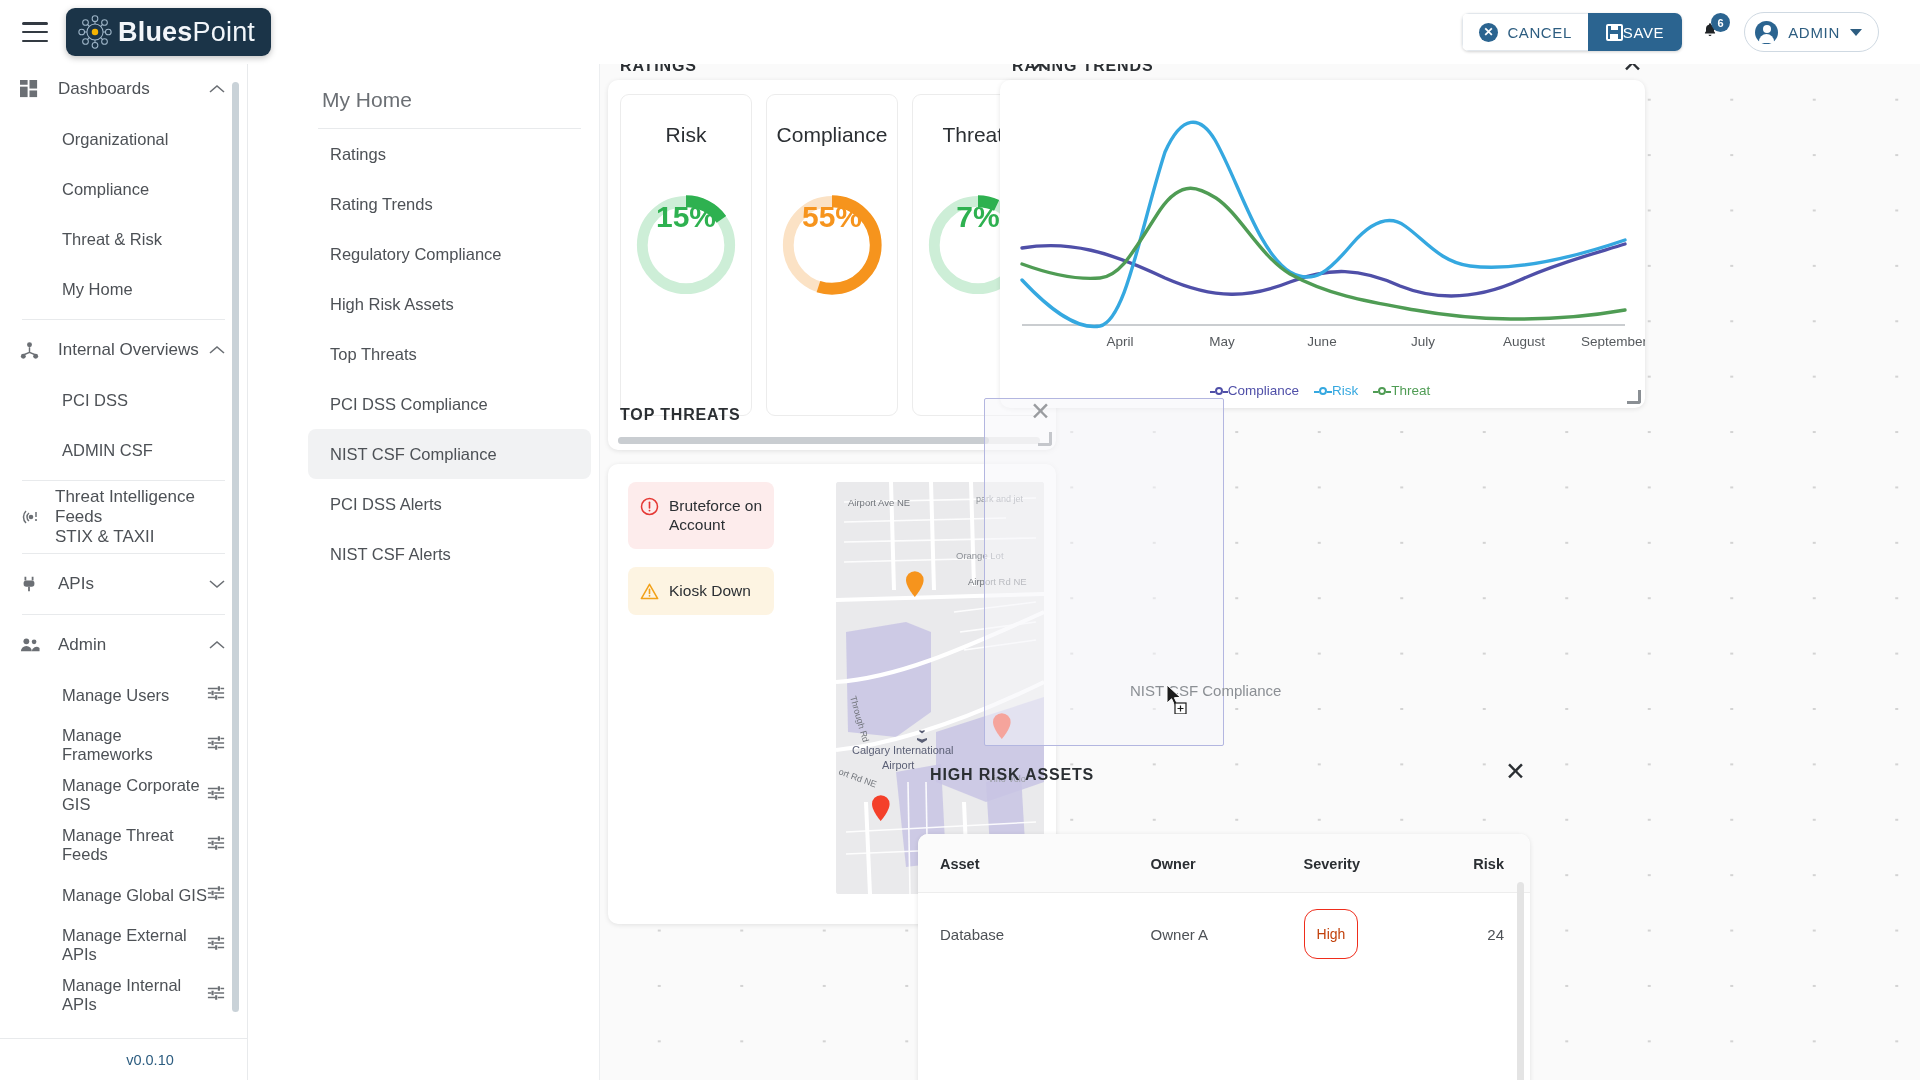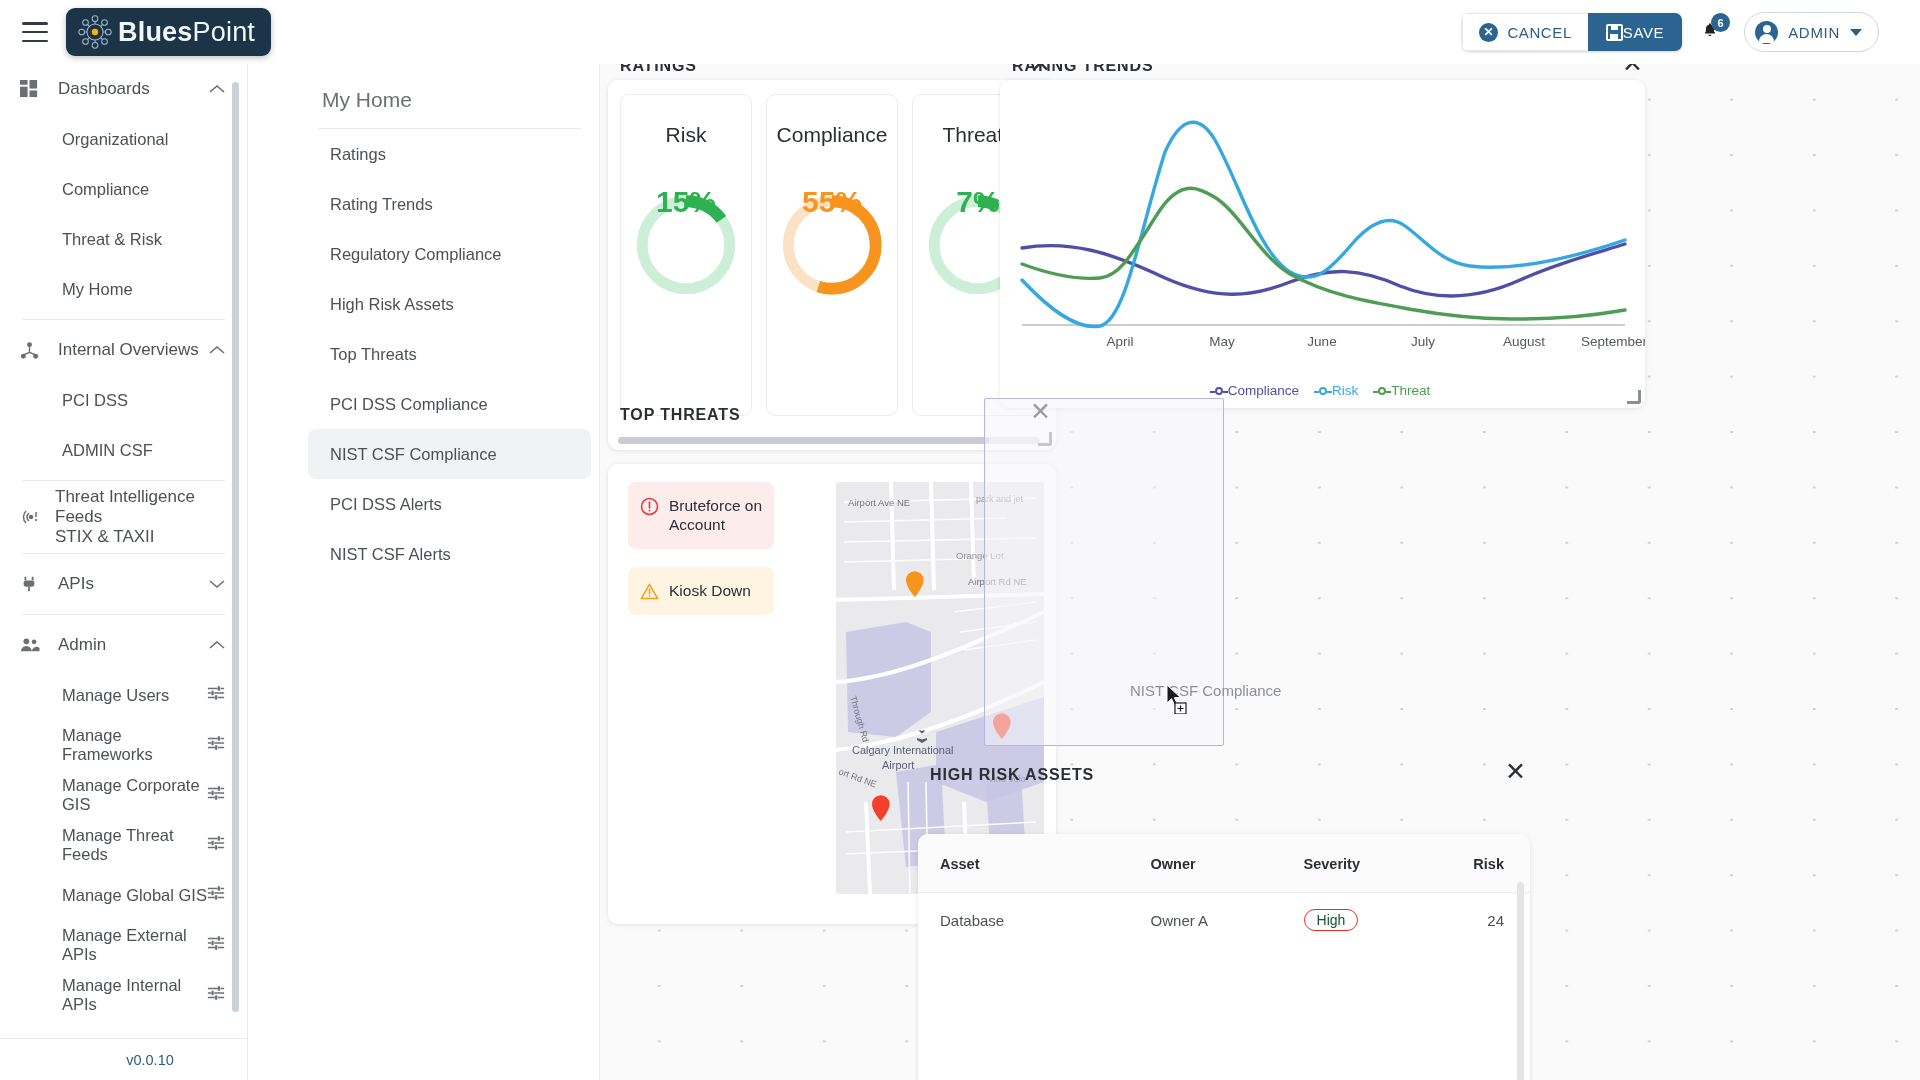--- a/index.html
+++ b/index.html
@@ -162,21 +162,21 @@
   
   #w-ratings { left: 8px; top: 16px; width: 448px; height: 370px; }
   .gauge-row { display:flex; gap: 14px; padding: 14px 12px 8px 12px; }
   .gauge-card {
     flex:1; border:1px solid #ececec; border-radius: 9px; height: 322px;
     display:flex; flex-direction:column; align-items:center; padding-top: 28px;
   }
   .gauge-name { font-size: 21px; color:#2b2f33; }
   .gauge-ring { margin-top: 44px; width: 108px; height: 108px; }
   .gauge-val {
-    position:absolute; width:108px; text-align:center; font-size: 30px; font-weight: 700;
+    position:absolute; width:108px; text-align:center; font-size: 30px; font-weight: 700; margin-top: 15px;
   }
   .hscroll {
     position:absolute; left: 10px; right: 16px; bottom: 6px; height: 7px;
     background: #e7e7e7; border-radius: 4px;
   }
   .hscroll i { position:absolute; left:0; top:0; height:7px; width: 88%; background:#c9cdd1; border-radius:4px; display:block; }
 
   
   #w-trends { left: 400px; top: 16px; width: 645px; height: 328px; }
   .legend {
@@ -217,22 +217,22 @@
 
   
   #w-hra { left: 318px; top: 770px; width: 612px; height: 300px; }
   .hra-table { width: 100%; border-collapse: collapse; }
   .hra-table th {
     text-align:left; font-size: 14.5px; color:#2b2f33; font-weight:700;
     padding: 22px 0 20px 0; background:#fbfbfb;
   }
   .hra-table td { font-size: 15px; color:#4d5156; padding: 16px 0; border-top:1px solid #ededed; }
   .sev-badge {
-    display:inline-block; border: 1.7px solid #ef2d1c; color:#14532d; border-radius: 13px;
-    padding: 2px 12px; font-size: 14px;
+    display:inline-block; border: 1.7px solid #ef2d1c; color:#c2410c; border-radius: 13px;
+    padding: 16px 12px; font-size: 14px;
   }
   .hra-vscroll { position:absolute; right: 6px; top: 48px; width: 7px; height: 232px;
     background:#e4e4e4; border-radius: 4px; }
 </style>
 </head>
 <body>
 
 <div class="topbar">
   <div class="hamburger">
     <span></span>

